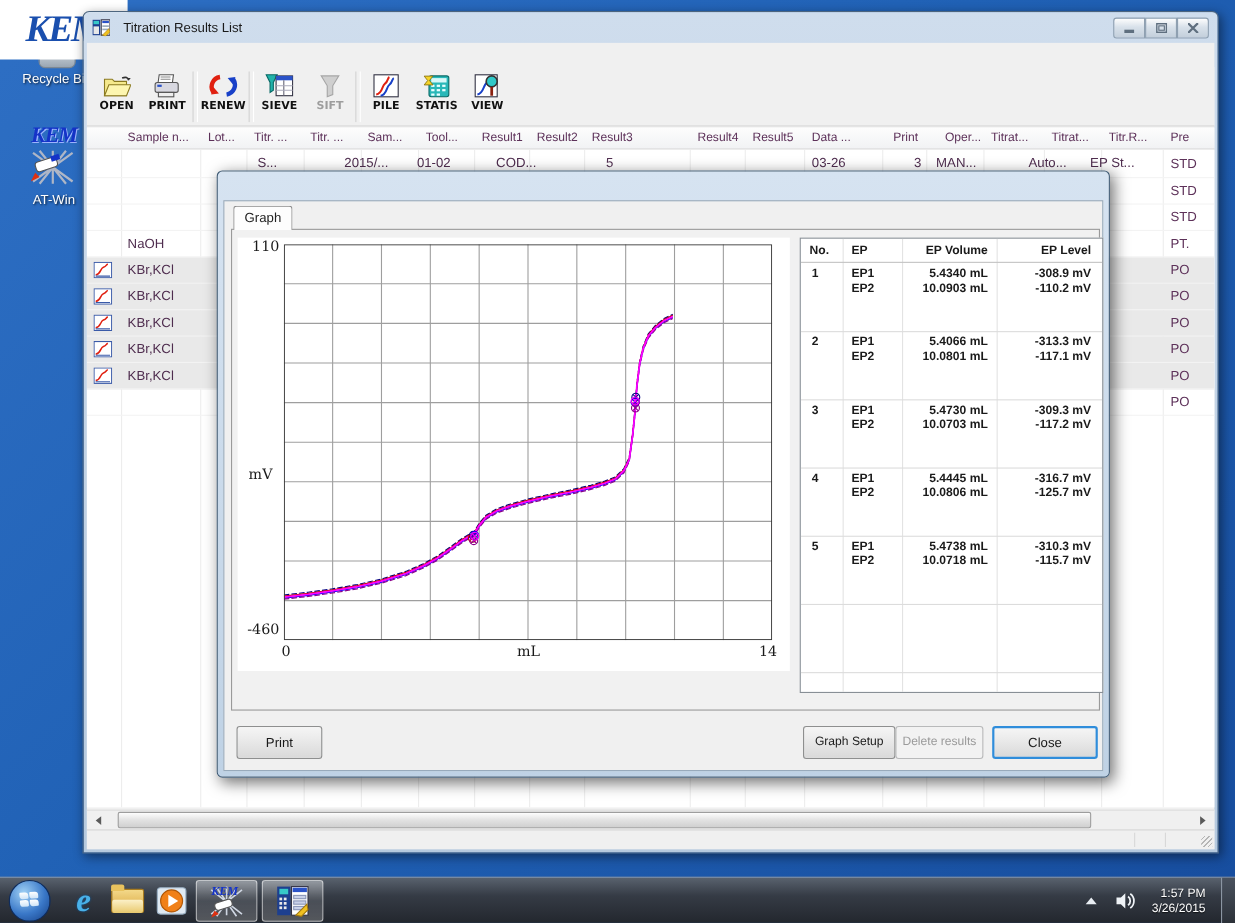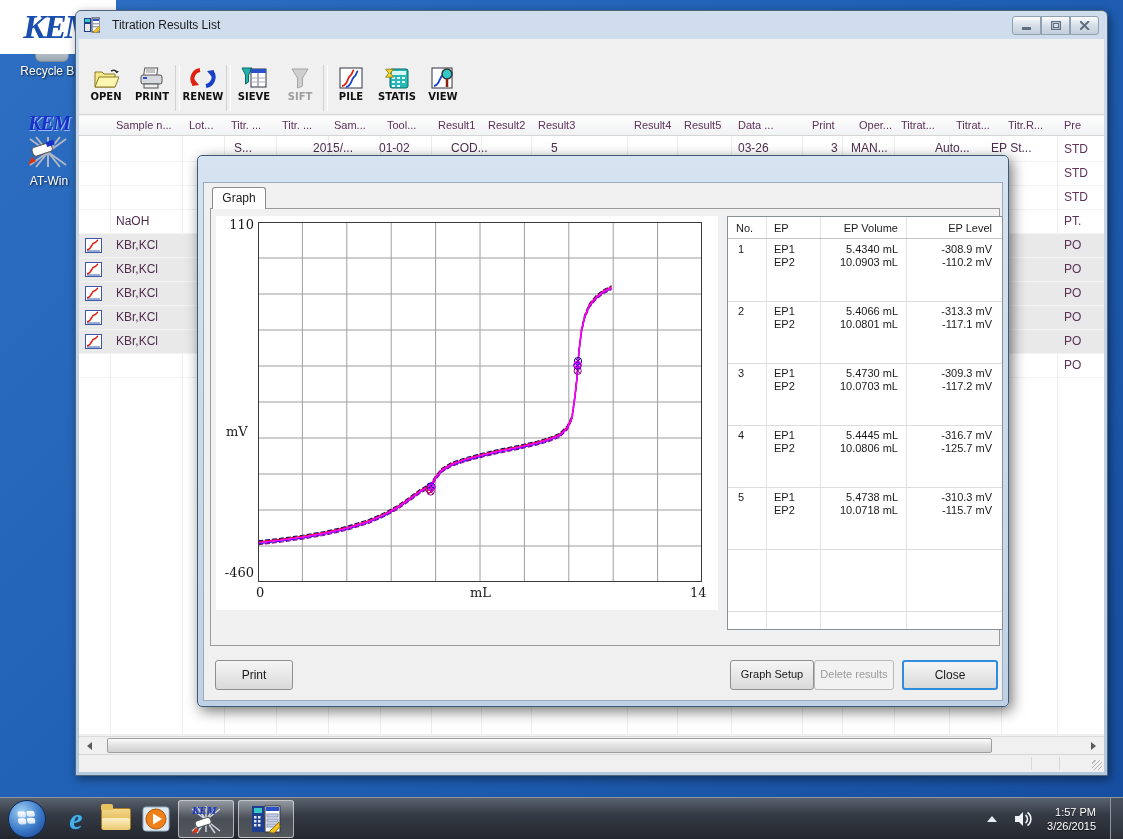--- a/index.html
+++ b/index.html
@@ -71,21 +71,21 @@
     background:linear-gradient(#f0b0a2,#d9705b 45%,#c1442d); display:flex; align-items:center; justify-content:center; }
   .dlg-client { left:5px; top:26px; right:5px; bottom:5px; background:#f0f0f0; border:1px solid #98aabb; }
   .tab { left:8px; top:4px; width:54px; height:22px; background:#fdfdfd; border:1px solid #8c8c8c; border-bottom:none;
          border-radius:3px 3px 0 0; text-align:center; padding-top:3px; z-index:2; color:#222; }
   .tabpanel { left:6px; top:25px; width:790px; height:438px; background:#f1f1f1; border:1px solid #9a9a9a; z-index:1; }
   .graph-panel { left:5px; top:7px; width:502px; height:394px; background:#fff; }
   .glabel { position:absolute; font-family:"DejaVu Serif","Liberation Serif",serif; font-size:13px; color:#1a1a1a; }
   .plotbox { position:absolute; left:42px; top:6px; width:444px; height:360px; }
   .ep-table { left:516px; top:7px; width:276px; height:414px; background:#fff; border:1px solid #888f96; overflow:hidden; }
   .ep-table .hdr { position:absolute; left:0; right:0; top:0; height:22px; border-bottom:1px solid #c3c3c3; }
-  .ep-table .hdr span, .ep-table .cell { position:absolute; font-size:11px; color:#1a1a1a; white-space:nowrap; }
+  .ep-table .hdr span, .ep-table .cell { position:absolute; font-size:11px; color:#1a1a1a; white-space:nowrap;font-weight:bold; }
   .ep-vline { position:absolute; top:0; bottom:0; width:1px; background:#e3e3e3; }
   .ep-hline { position:absolute; left:0; right:0; height:1px; background:#dcdcdc; }
   .r { text-align:right; }
   .btn { position:absolute; height:30px; border:1px solid #8e8f8f; border-radius:3px; color:#1a1a1a;
          background:linear-gradient(#f5f5f5,#e9e9e9 45%,#d9d9d9); text-align:center; padding-top:7px; }
   .btn.disabled { color:#9b9b9b; border-color:#b8b9ba; background:#f2f2f2; }
   .btn.default { border:2px solid #2f8ddb; padding-top:6px; }
 
   
   .taskbar { left:0; bottom:0; width:1123px; height:42px; z-index:10;

